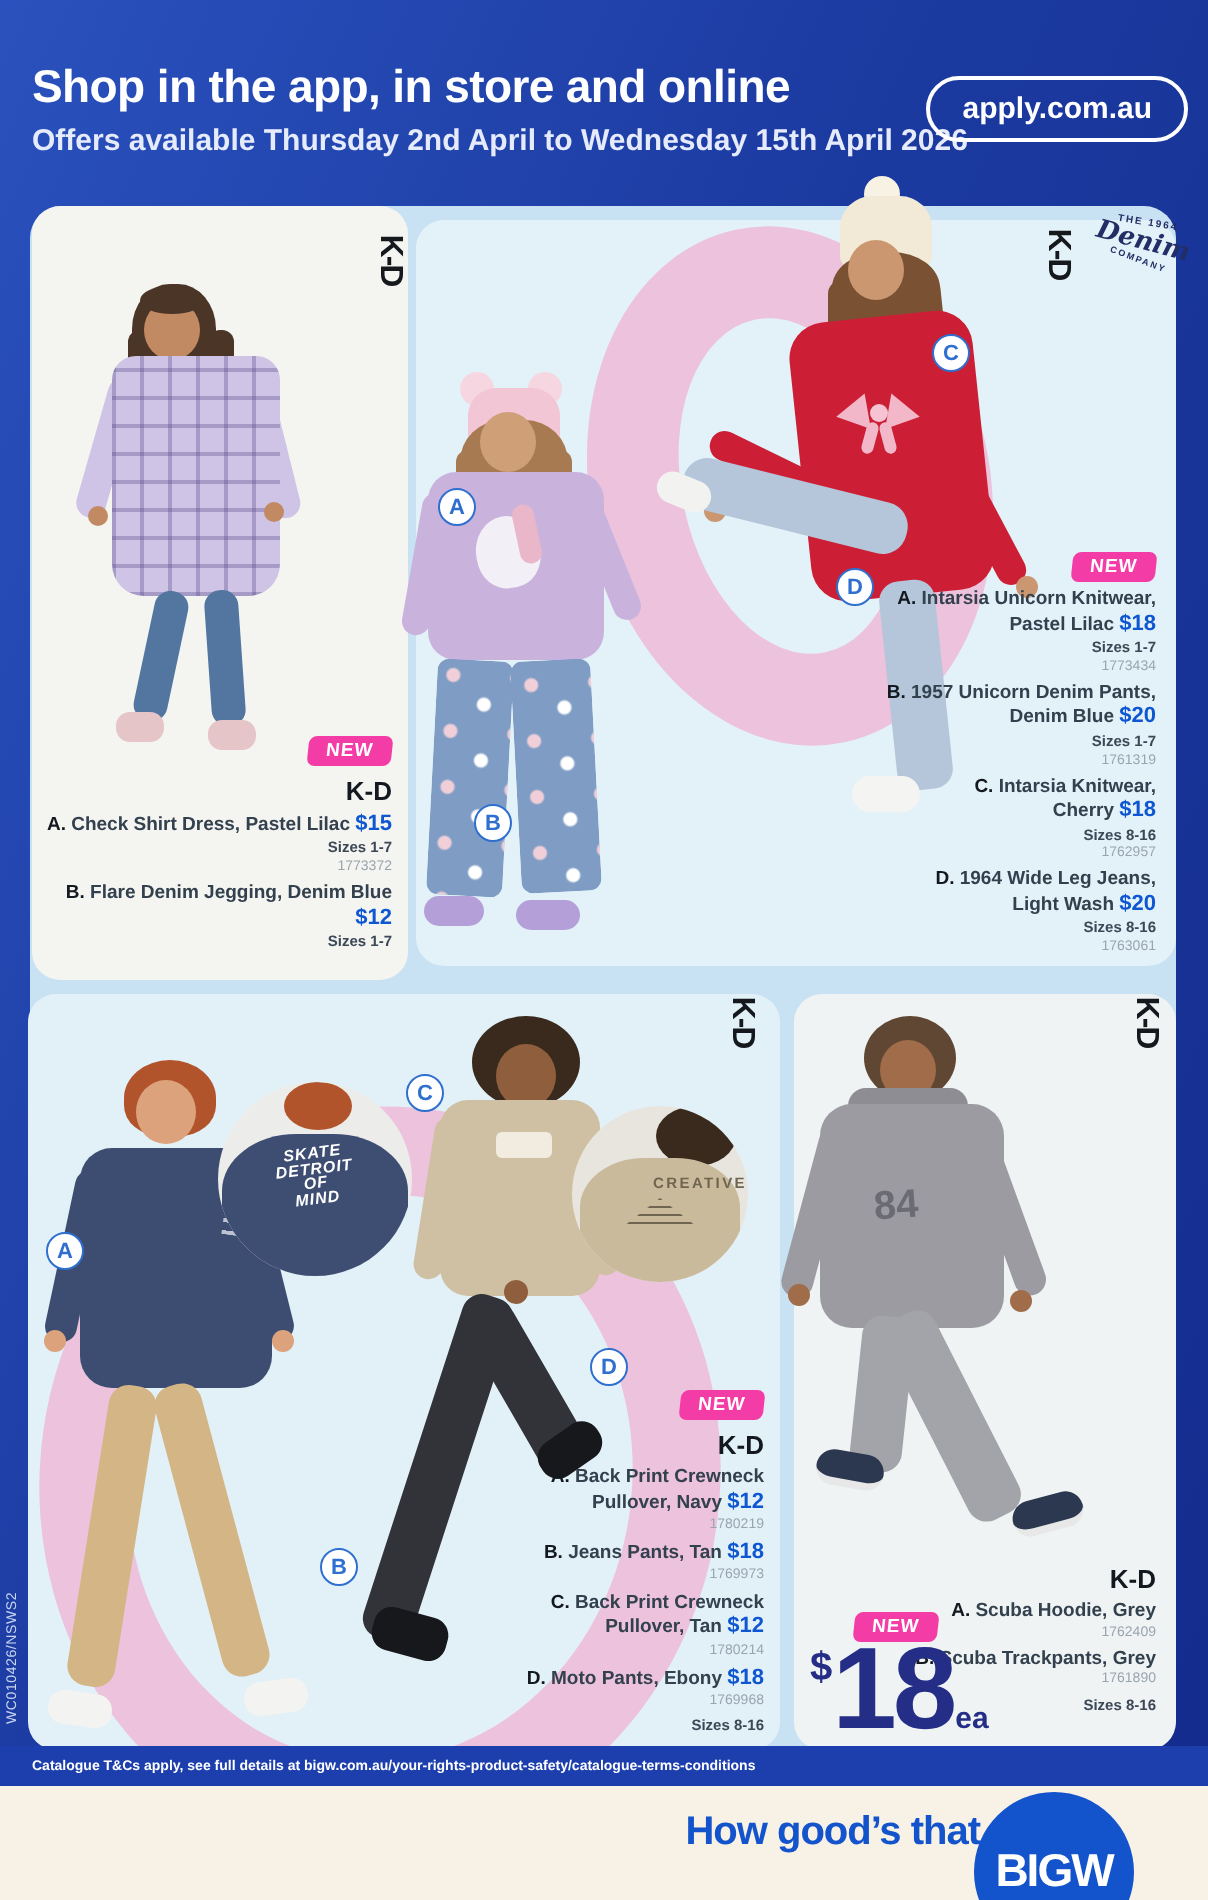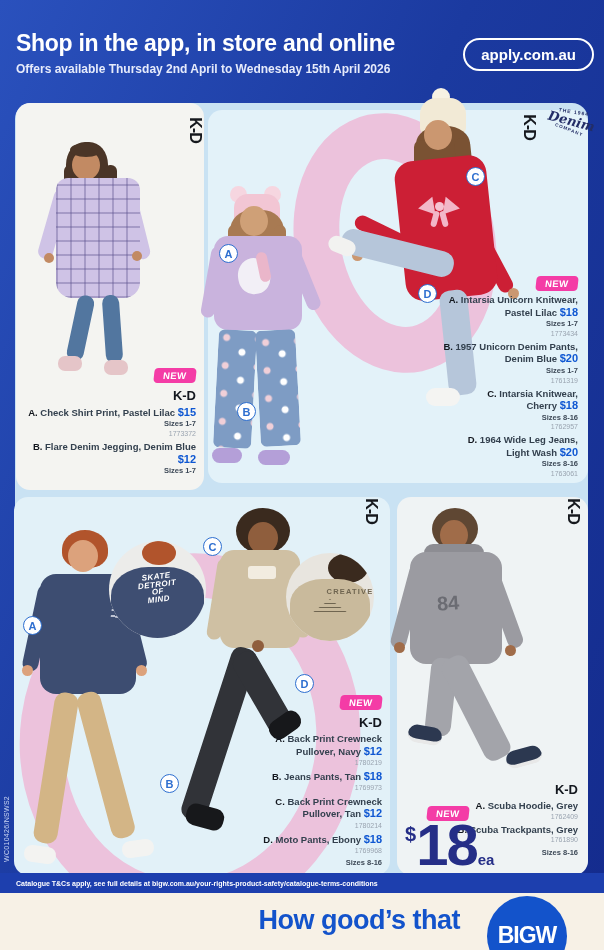--- a/index.html
+++ b/index.html
@@ -4,21 +4,21 @@
 <style>
   * { box-sizing: border-box; margin: 0; padding: 0; }
   html,body { width:604px; height:950px; }
   body { font-family:"Liberation Sans", sans-serif; }
   #page { position:relative; width:604px; height:950px; overflow:hidden;
           background:linear-gradient(115deg,#2a51bd 0%,#1b3aa0 45%,#142b8d 100%); }
   .abs { position:absolute; }
 
   
   .hdr-title { position:absolute; left:16px; top:30px; font-size:23px; font-weight:800; color:#fff; letter-spacing:-.3px; }
-  .hdr-sub   { position:absolute; left:16px; top:62px; font-size:12px; font-weight:600; color:#e6ebfb; }
+  .hdr-sub   { position:absolute; left:16px; top:62px; font-size:15px; font-weight:600; color:#e6ebfb; }
   .pill { position:absolute; right:10px; top:38px; border:2px solid #fff; border-radius:20px; color:#fff;
           font-weight:700; font-size:15px; padding:6px 16px; }
 
   
   .content-bg { position:absolute; left:15px; top:103px; width:573px; height:772px; background:#c9e2f3; border-radius:16px; }
   .panel { position:absolute; border-radius:14px; }
   #panel-top-left  { left:16px;  top:103px; width:188px; height:387px; background:#f4f4f1; overflow:hidden; }
   #panel-top-right { left:208px; top:110px; width:380px; height:373px; background:#e3f2f9; }
   #panel-bot-left  { left:14px;  top:497px; width:376px; height:378px; background:#e2f1f8; overflow:hidden; }
   #panel-bot-right { left:397px; top:497px; width:191px; height:378px; background:#eff3f4; }
@@ -58,21 +58,21 @@
                   font-weight:800; font-size:7.5px; letter-spacing:1.2px;padding-left:40px; }
   .chevrons { position:absolute; left:26px; top:46px; width:36px; height:14px;
               background:repeating-linear-gradient(180deg,#6f6550 0 1px,transparent 1px 4px);
               clip-path:polygon(50% 0,100% 100%,0 100%); }
 
   .side-code { position:absolute; left:3px; top:862px; transform:rotate(-90deg); transform-origin:left top;
                font-size:7px; color:#c9d4f2; white-space:nowrap; letter-spacing:.3px; }
   .tcs-bar { position:absolute; left:0; top:873px; width:604px; height:20px; background:#1d3fae;
              color:#fff; font-size:7px; font-weight:600; display:flex; align-items:center; padding-left:16px; }
   .footer { position:absolute; left:0; top:893px; width:604px; height:57px; background:#f7f1e6; }
-  .tag { position:absolute; right:144px; top:12px; font-size:27px; font-weight:900; color:#1353cb; letter-spacing:-.5px; }
+  .tag { position:absolute; right:114px; top:12px; font-size:20px; font-weight:900; color:#1353cb; letter-spacing:-.5px; }
   .bigw-circle { position:absolute; left:487px; top:3px; width:80px; height:80px; border-radius:50%;
                  background:#1353cb; color:#fff; font-weight:900; font-size:23px; letter-spacing:-1px;
                  display:flex; align-items:center; justify-content:center; padding-bottom:26px; }
 </style>
 </head>
 <body>
 
 <div id="page">
 
   <div class="hdr-title">Shop in the app, in store and online</div>
@@ -97,21 +97,21 @@
       <div class="abs" style="left:116px;top:148px;width:10px;height:10px;background:#c28a63;border-radius:50%;"></div>
       <div class="abs" style="left:56px;top:192px;width:17px;height:66px;border-radius:8px;transform:rotate(12deg);background:#52769f;"></div>
       <div class="abs" style="left:88px;top:192px;width:17px;height:68px;border-radius:8px;transform:rotate(-4deg);background:#52769f;"></div>
       <div class="abs" style="left:42px;top:253px;width:24px;height:15px;border-radius:7px;background:#e5c5c8;"></div>
       <div class="abs" style="left:88px;top:257px;width:24px;height:15px;border-radius:7px;background:#e5c5c8;"></div>
     </div>
 
     <div class="info" style="right:8px;top:262px;width:175px;">
       <span class="new">NEW</span>
       <div class="brand">K-D</div>
-      <div class="line"><span class="letter">A.</span> <span>Check Shirt Print, Pastel Lilac</span> <span class="price">$15</span></div>
+      <div class="line"><span class="letter">A.</span> <span>Check Shirt Dress, Pastel Lilac</span> <span class="price">$15</span></div>
       <div class="sizes">Sizes 1-7</div>
       <div class="code">1773372</div>
       <div class="line"><span class="letter">B.</span> <span>Flare Denim Jegging, Denim Blue</span> <span class="price">$12</span></div>
       <div class="sizes">Sizes 1-7</div>
       
     </div>
   </div>
 
   <div class="panel" id="panel-top-right">
     <div class="ring" style="left:87px;top:2px;width:200px;height:262px;transform:rotate(-12deg);"></div>

